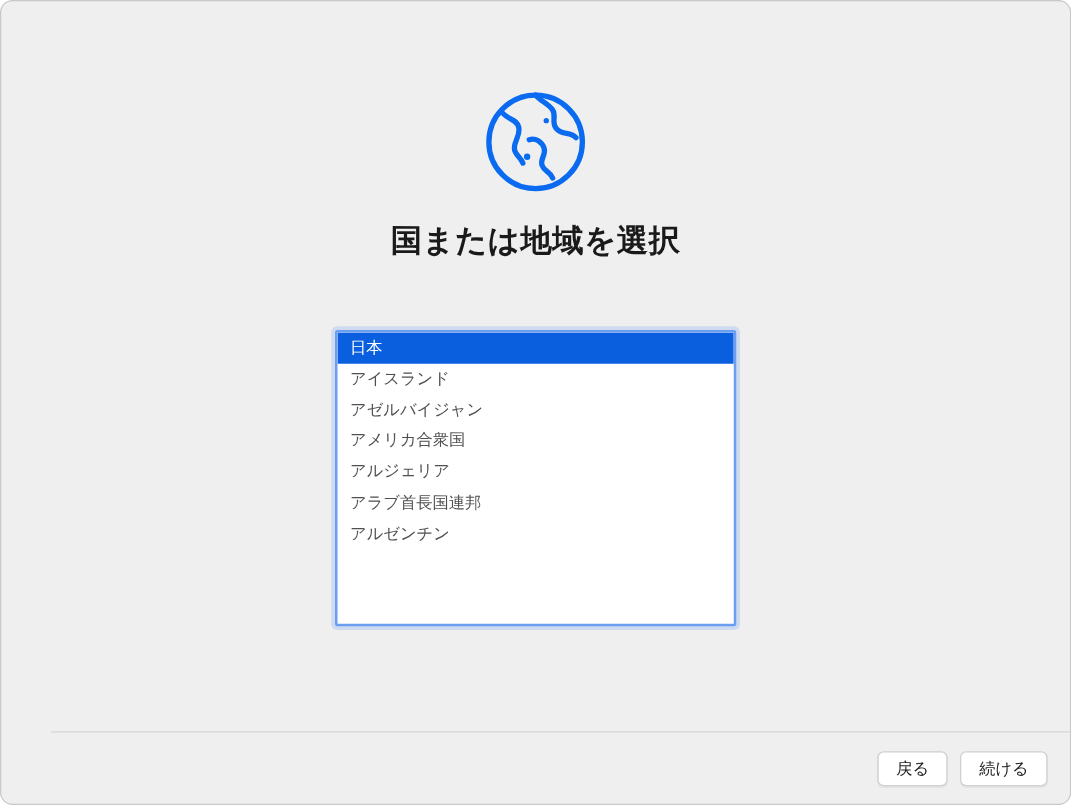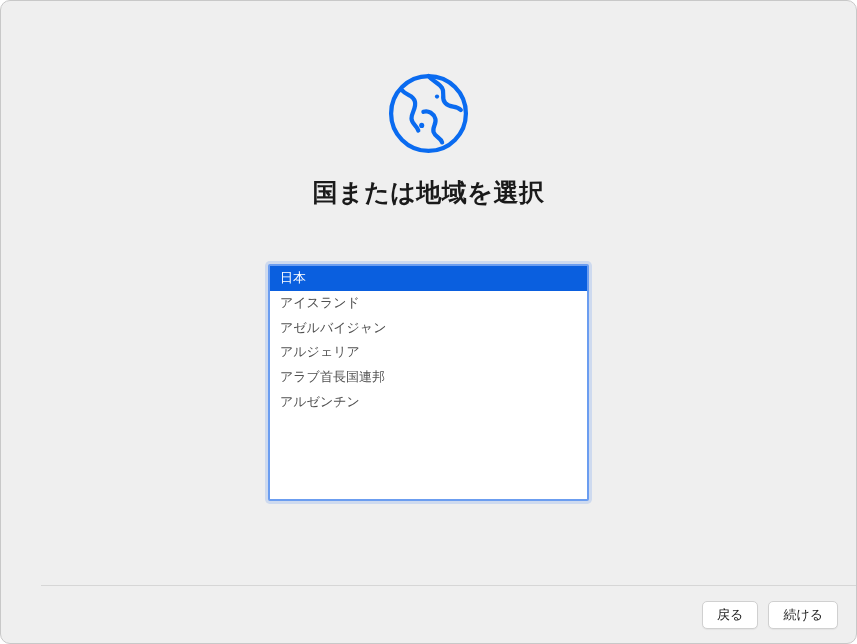--- a/index.html
+++ b/index.html
@@ -102,20 +102,21 @@
         <path d="M 44 48 C 50 46, 56 50, 58 56 C 60 62, 54 66, 56 72 C 58 78, 64 78, 66 84"></path>
         <circle cx="42" cy="64" r="3" fill="#0a6bf0" stroke="none"></circle>
         <circle cx="60" cy="30" r="2.5" fill="#0a6bf0" stroke="none"></circle>
       </svg>
     </div>
     <h1 class="title">国または地域を選択</h1>
     <div class="listbox" id="country-listbox">
         <div class="list-item selected">日本</div>
         <div class="list-item">アイスランド</div>
         <div class="list-item">アゼルバイジャン</div>
+        <div class="list-item">アメリカ合衆国</div>
         <div class="list-item">アルジェリア</div>
         <div class="list-item">アラブ首長国連邦</div>
         <div class="list-item">アルゼンチン</div>
       </div>
   </div>
   <div class="footer">
     <button class="btn">戻る</button>
     <button class="btn">続ける</button>
   </div>
 </div>

